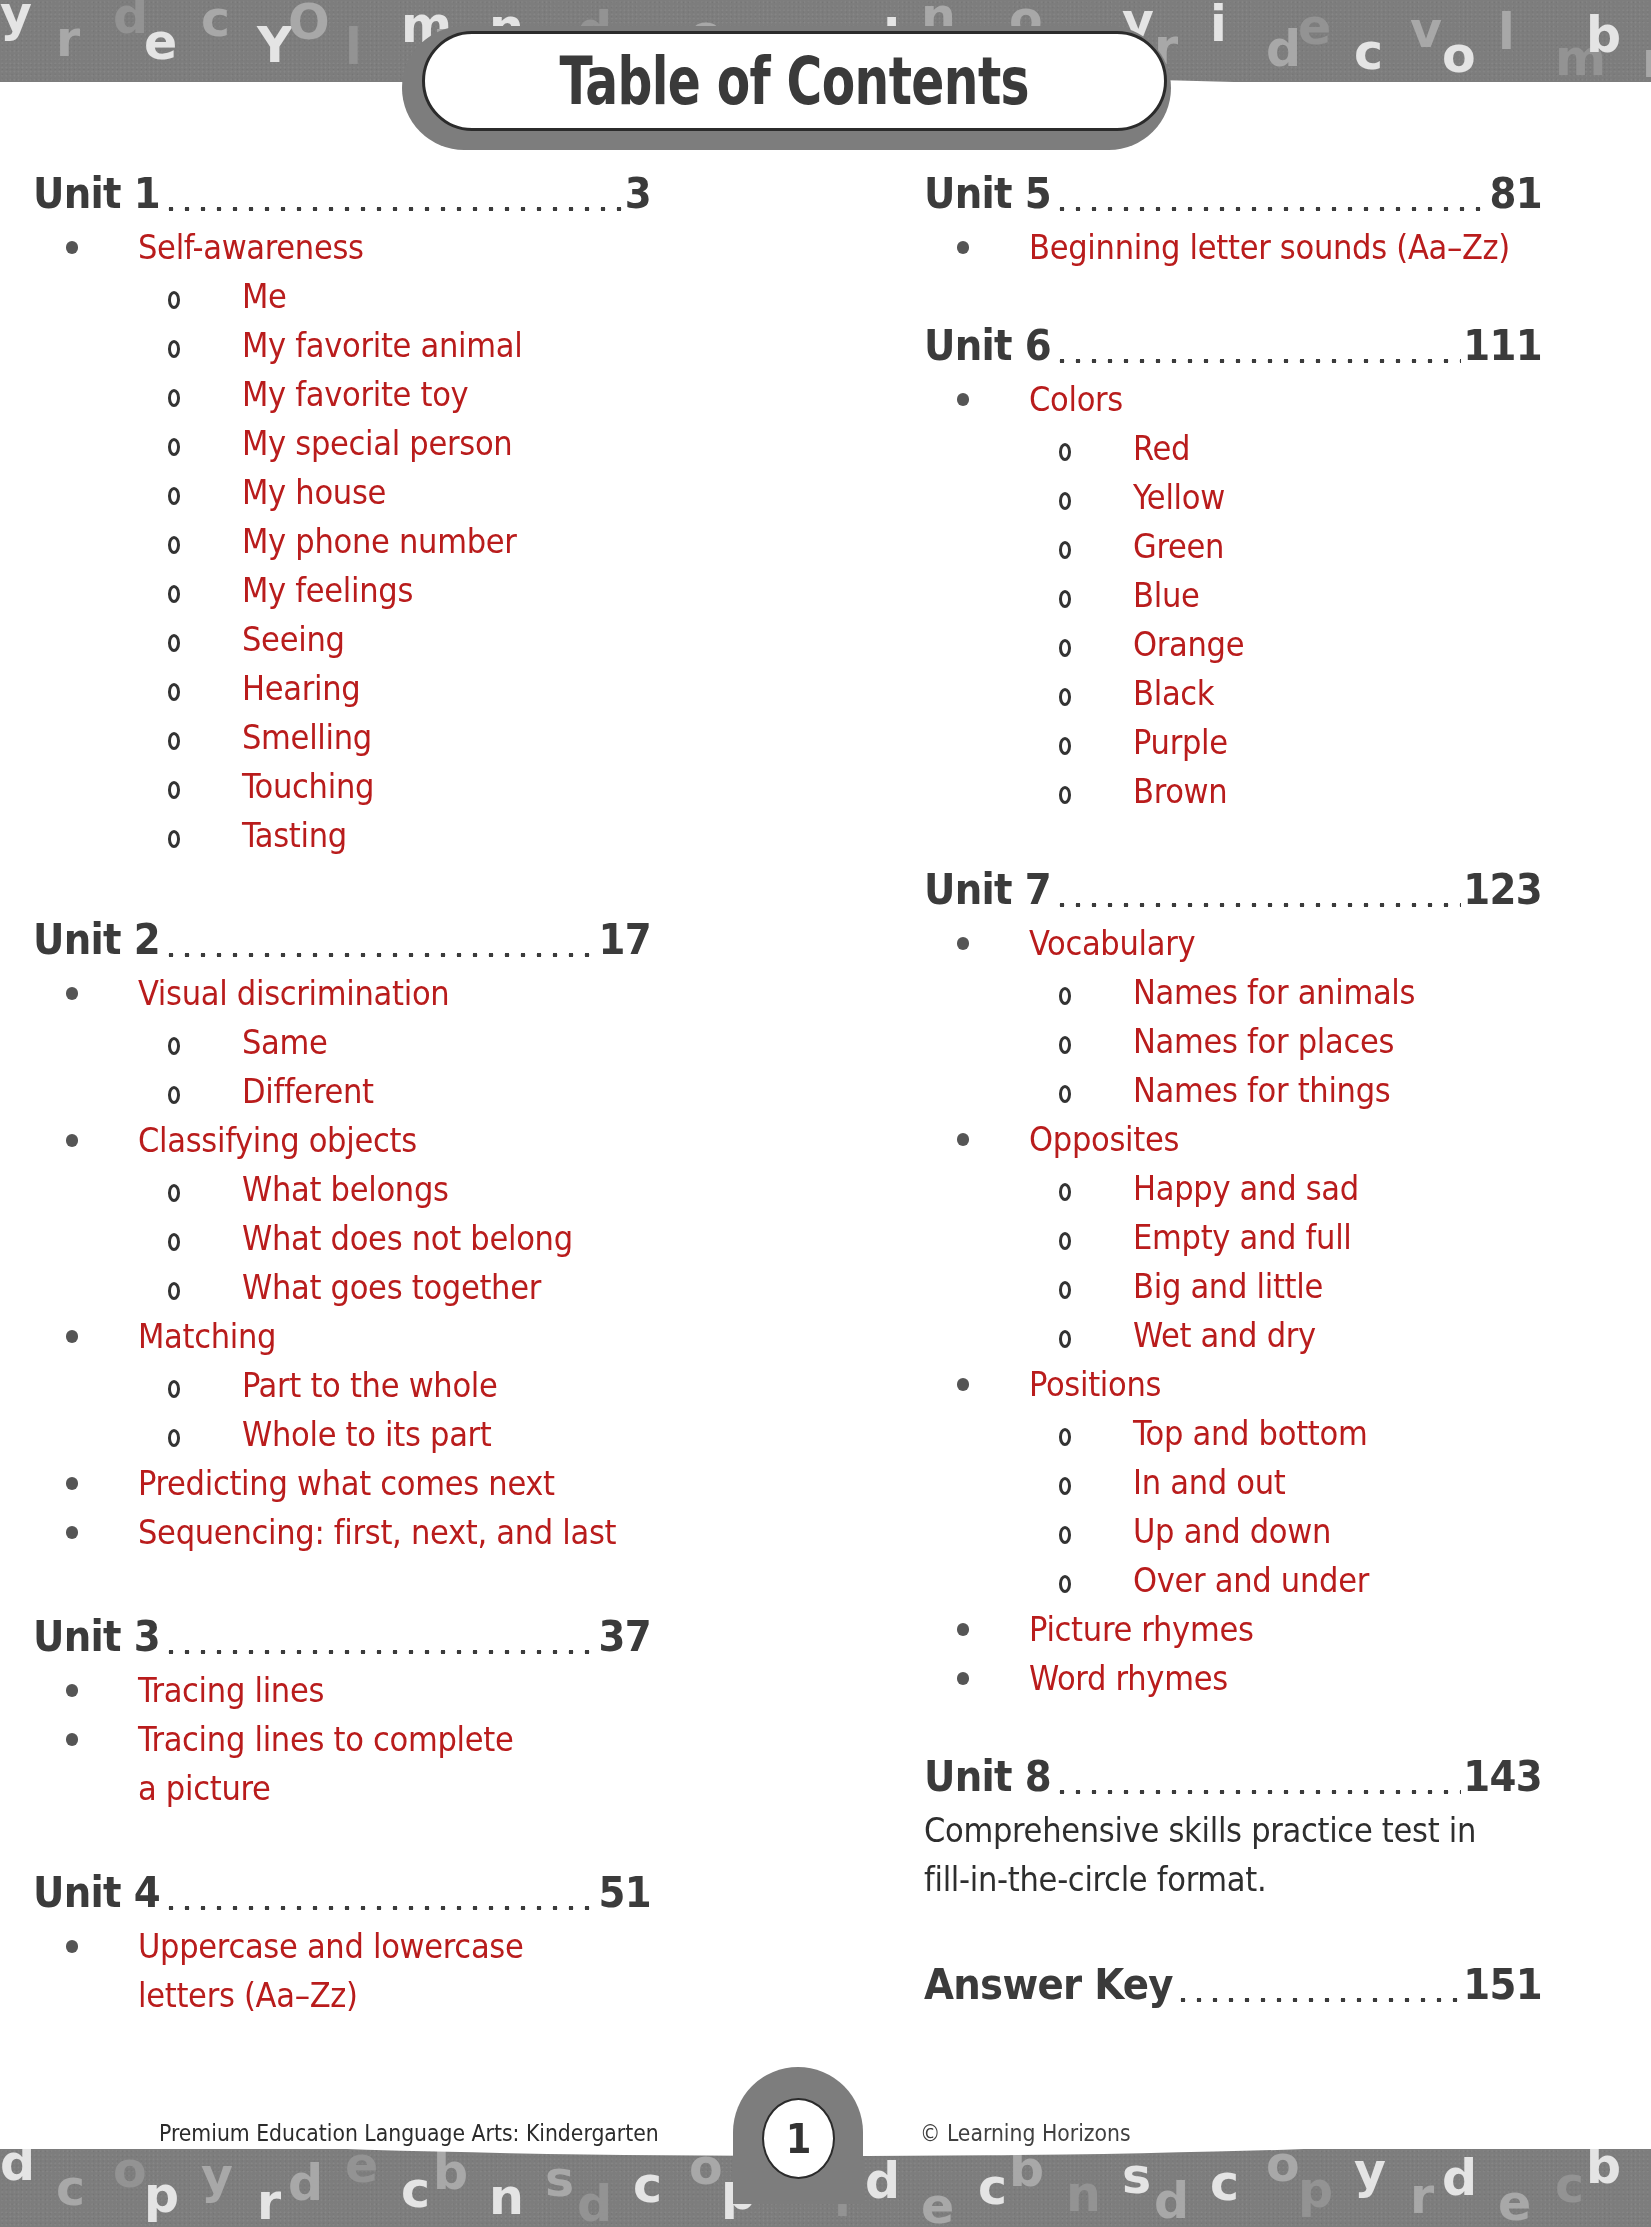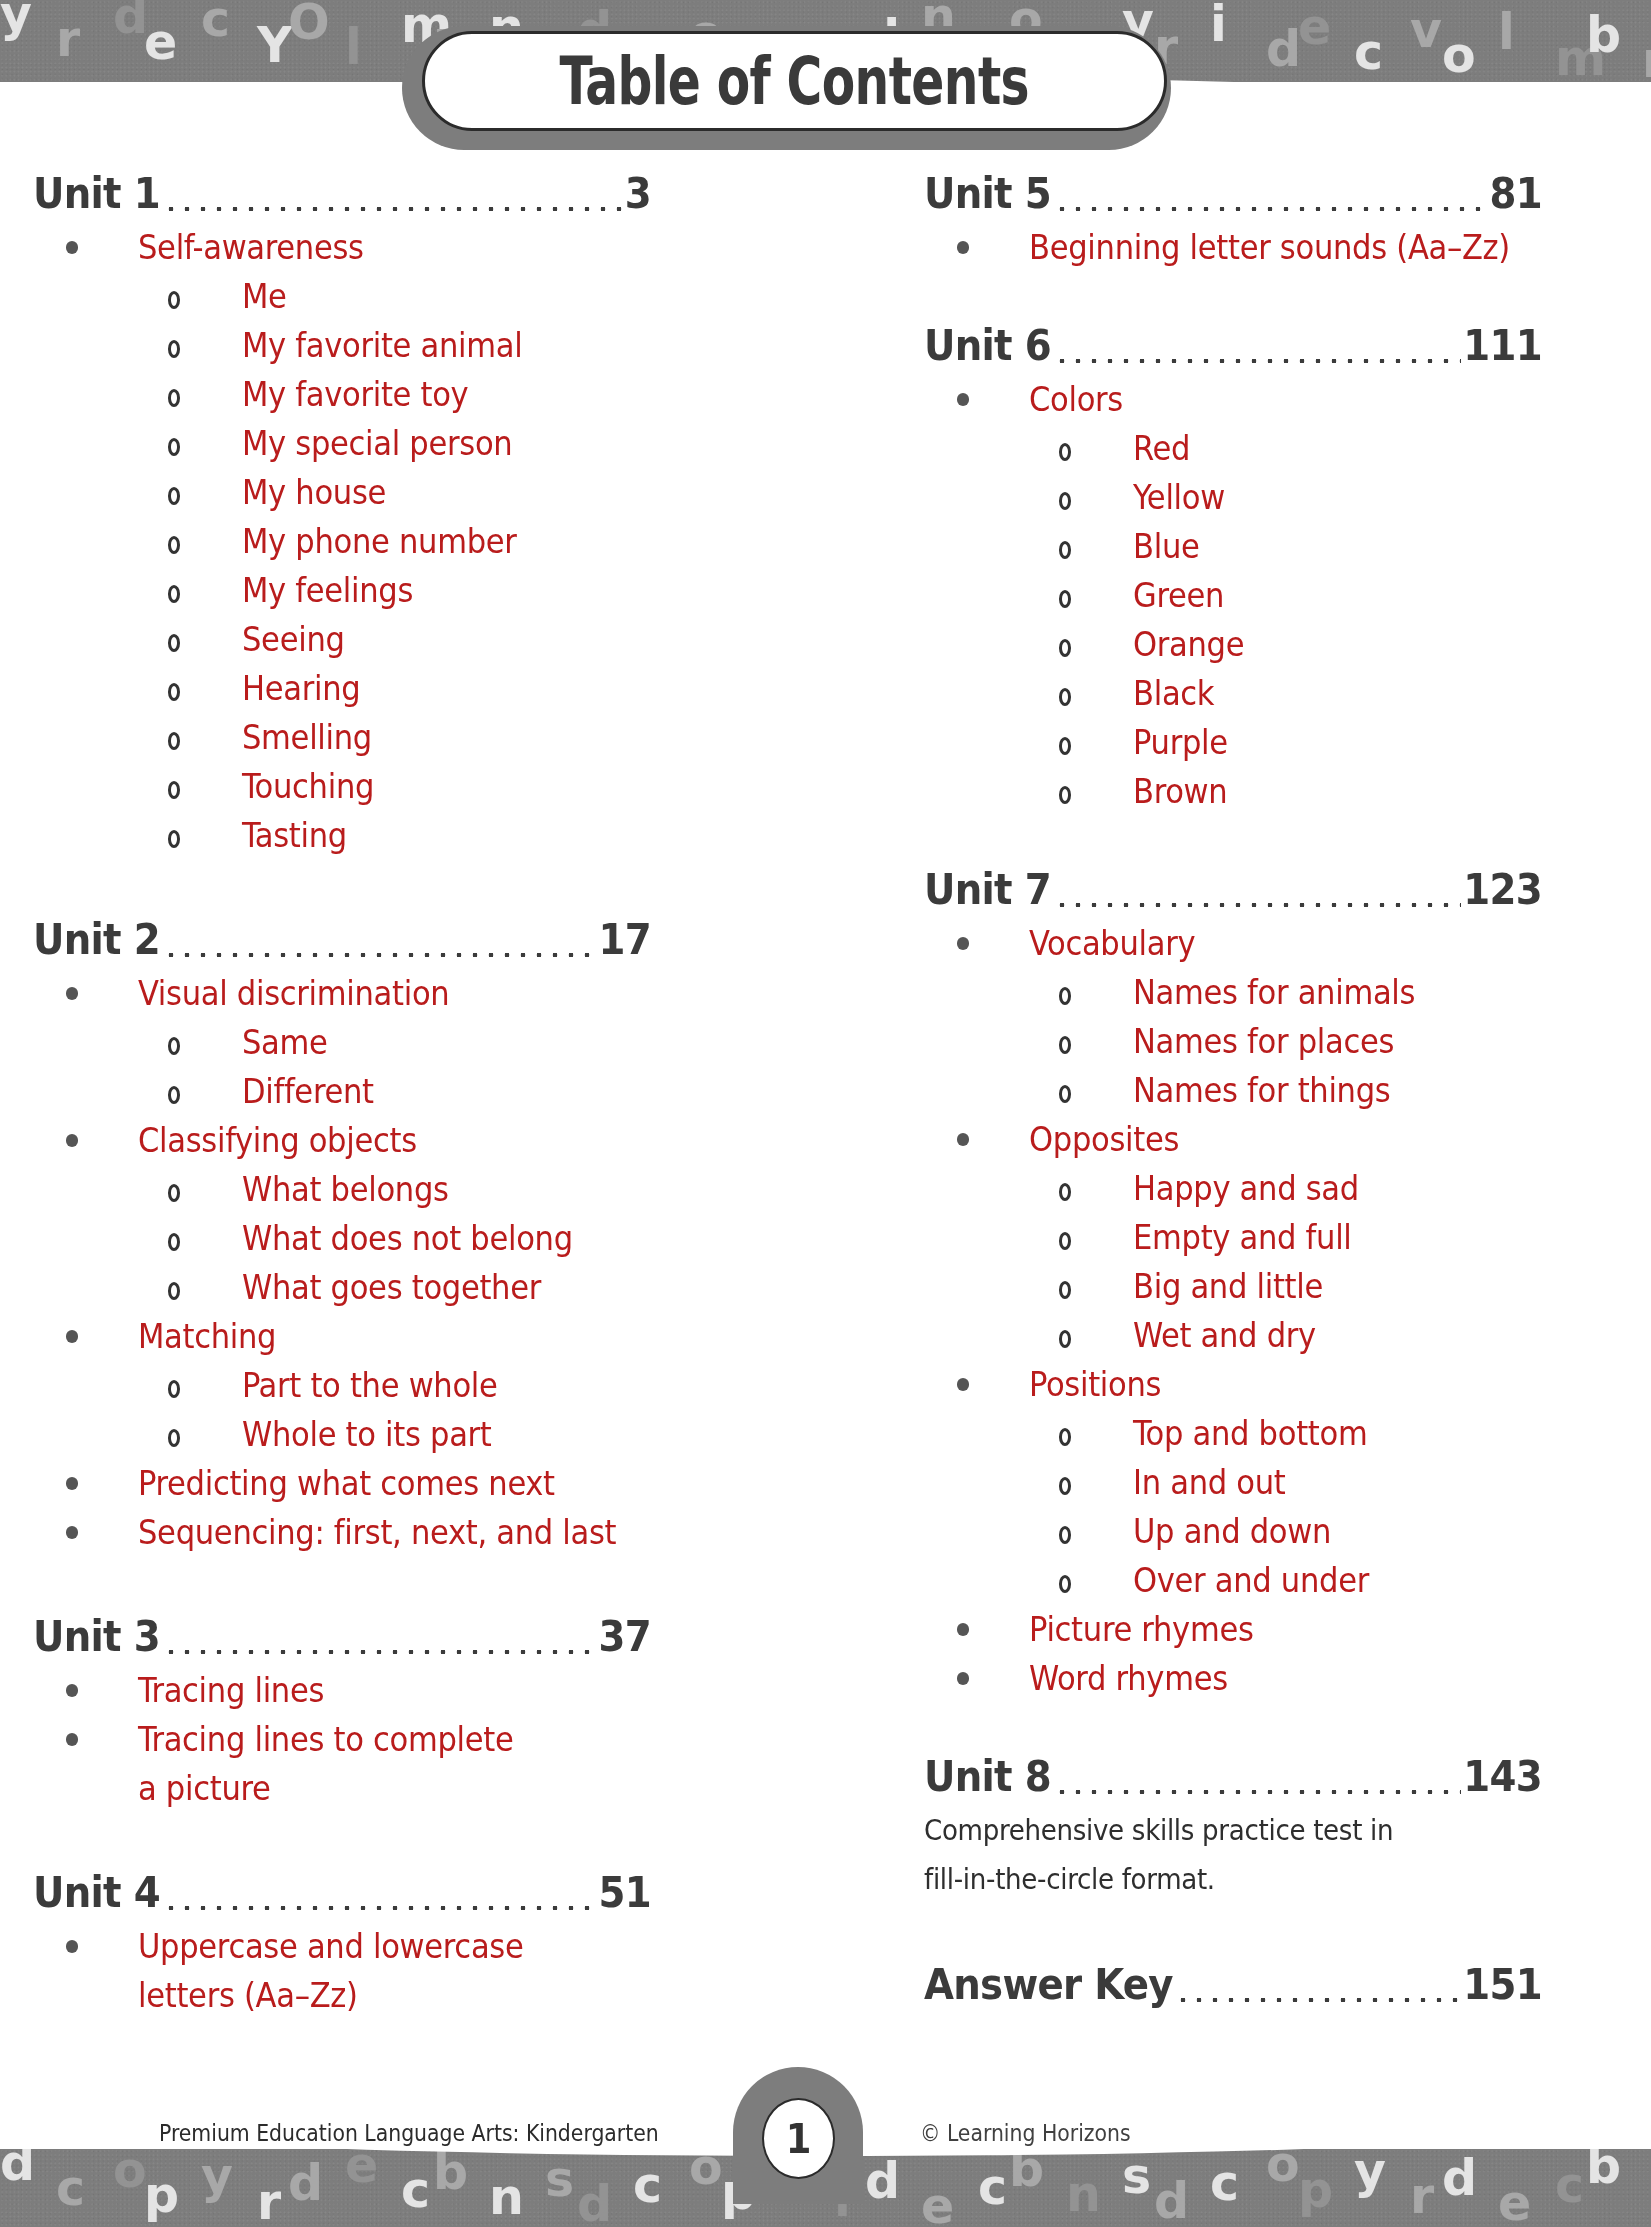--- a/index.html
+++ b/index.html
@@ -84,21 +84,21 @@
     position: absolute; top: 50%; width: 12.4px; height: 12.4px; margin-top: -6.2px;
     border-radius: 50%; background: #555;
   }
   .item.l1 .bullet { left: 33px; }
   .ring {
     position: absolute; top: 50%; width: 12.4px; height: 18px; margin-top: -5.5px;
     border: 3.1px solid #333; border-radius: 50%; box-sizing: border-box;
   }
   .item.l2 .ring { left: 135px; }
 
-  .para { font-size: 29px; line-height: 49px; color: #2e2e2e; letter-spacing: -0.3px; }
+  .para { font-size: 34px; line-height: 49px; color: #2e2e2e; letter-spacing: -0.3px; }
 
   
   .footer-left {
     position: absolute; left: 159px; top: 2120px; font-size: 22.7px; color: #2b2b2b;
     font-family: "DejaVu Sans Condensed", "DejaVu Sans", sans-serif;
   }
   .footer-right {
     position: absolute; left: 920px; top: 2120px; font-size: 22.7px; color: #404040;
     font-family: "DejaVu Sans Condensed", "DejaVu Sans", sans-serif;
   }
@@ -248,22 +248,22 @@
 
   <div class="unit">
     <div class="unit-head">
       <span class="uname">Unit 6</span>
       <span class="leader"></span>
       <span class="page">111</span>
     </div>
     <div class="item l1"><span class="bullet"></span><span>Colors</span></div>
     <div class="item l2"><span class="ring"></span><span>Red</span></div>
     <div class="item l2"><span class="ring"></span><span>Yellow</span></div>
+    <div class="item l2"><span class="ring"></span><span>Green</span></div>
     <div class="item l2"><span class="ring"></span><span>Blue</span></div>
-    <div class="item l2"><span class="ring"></span><span>Green</span></div>
     <div class="item l2"><span class="ring"></span><span>Orange</span></div>
     <div class="item l2"><span class="ring"></span><span>Black</span></div>
     <div class="item l2"><span class="ring"></span><span>Purple</span></div>
     <div class="item l2"><span class="ring"></span><span>Brown</span></div>
   </div>
 
   <div style="height:48px"></div>
 
   <div class="unit">
     <div class="unit-head">

